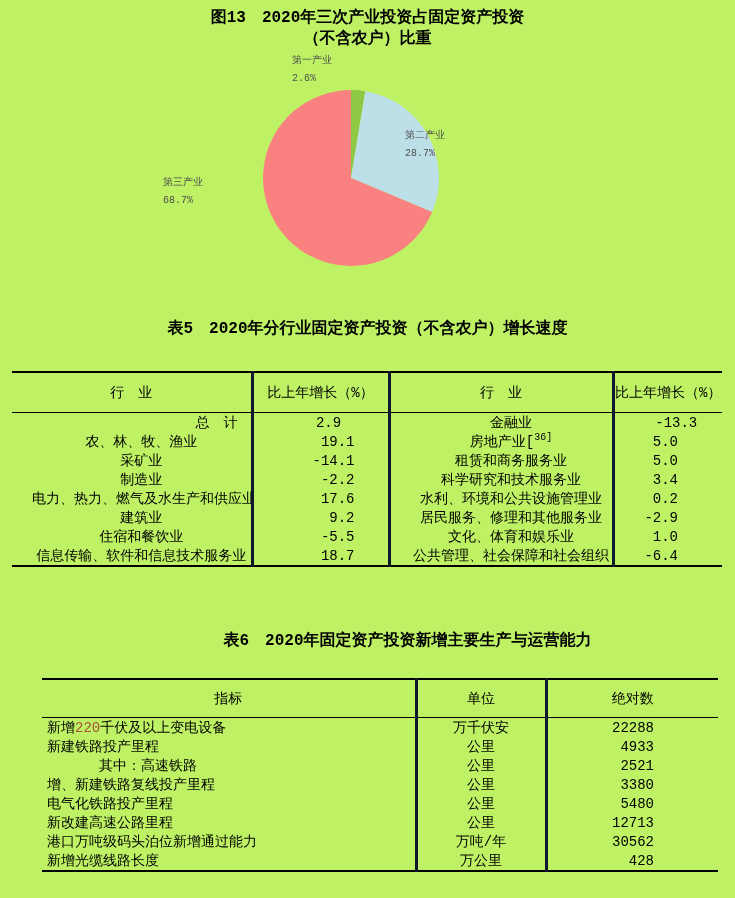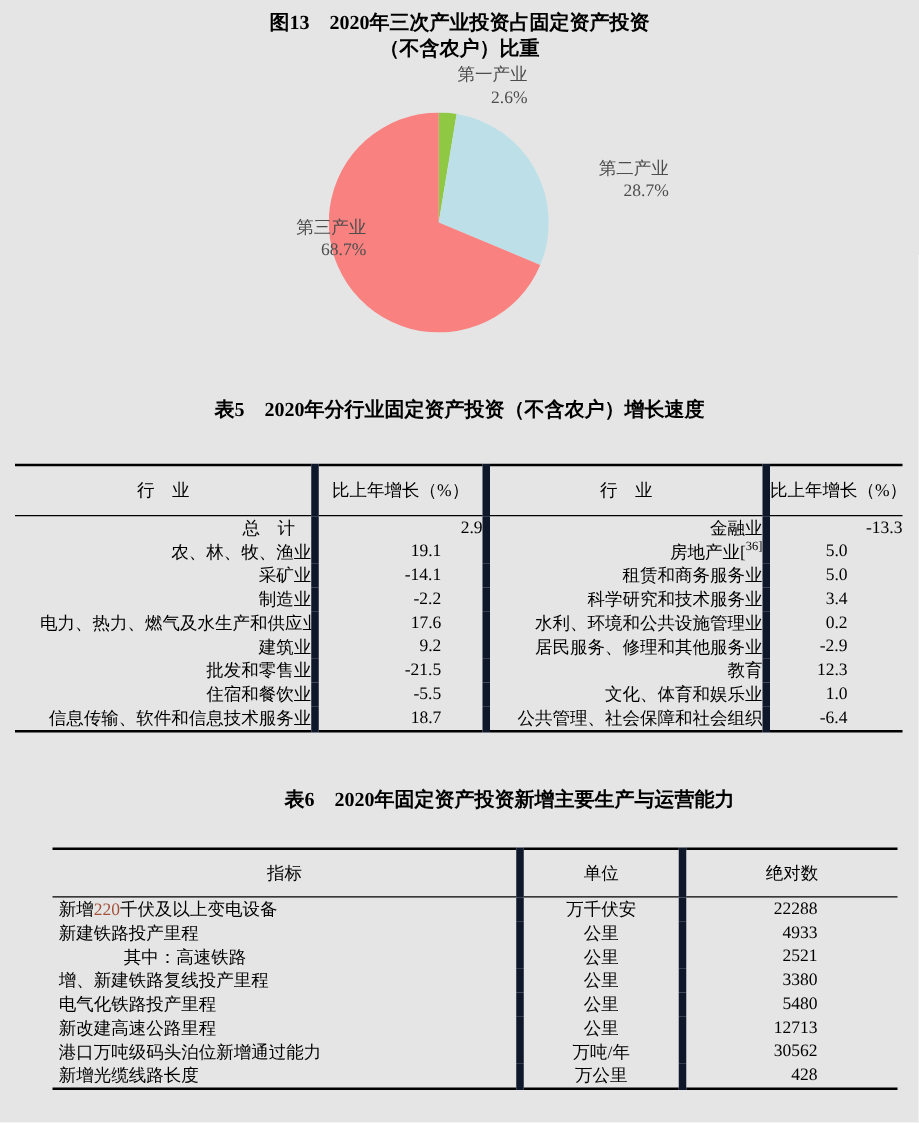--- a/index.html
+++ b/index.html
@@ -1,28 +1,28 @@
 <!DOCTYPE html>
 <html><head>
 <meta charset="utf-8">
 <style>
   html,body { margin:0; padding:0; background:#ffffff; }
   .page {
-    position:relative; width:735px; height:898px; background:#e5e5e5;
-    font-family:Liberation Serif, serif; color:#000;
+    position:relative; width:735px; height:898px; background:#bef264;
+    font-family:Liberation Mono, monospace; color:#000;
     overflow:hidden;
   }
   .fig-title {
     position:absolute; top:8px; left:0; width:735px; text-align:center;
     font-weight:bold; font-size:16px; line-height:21px; color:#000;
   }
   #pie-svg { position:absolute; left:263px; top:90px; }
   .pie-label {
-    position:absolute; width:130px; text-align:right;
-    font-size:14px; line-height:18px; color:#4d4d4d; white-space:nowrap;
+    position:absolute; width:130px; text-align:left;
+    font-size:10px; line-height:18px; color:#4d4d4d; white-space:nowrap;
   }
   #pie-label-primary   { left:292px; top:52px;  }
   #pie-label-secondary { left:405px; top:127px; }
   #pie-label-tertiary  { left:163px; top:174px; }
   .tbl-title {
     position:absolute; left:0; width:735px; text-align:center;
     font-weight:bold; font-size:16px; color:#000;
   }
   #t5-title { top:318px; }
   #t6-title { top:630px;margin-left:40px; }
@@ -34,27 +34,27 @@
   #t6 { left:42px; top:678px; width:676px; }
   th {
     font-weight:normal; font-size:14px; text-align:center;
     border-bottom:1px solid #000; padding:0; white-space:nowrap;
   }
   #t5 th { height:39px; }
   #t6 th { height:37px; }
   td {
     font-size:14px; height:19px; padding:0; white-space:nowrap; overflow:hidden;
   }
-  .vr { border-right:6px solid #0f172a; }
+  .vr { border-right:3px solid #0f172a; }
   
-  td.ind { text-align:right; padding-left:20px; }
+  td.ind { text-align:center; padding-left:20px; }
   td.total { text-align:right; padding-right:13px; }
   td.v2 { text-align:right; padding-right:33px; }
   td.v4 { text-align:right; padding-right:44px;margin-left:12px; }
-  td.val-left { text-align:right; padding-left:16px; }
+  td.val-left { text-align:center; padding-left:16px; }
   
   td.c1 { text-align:left; padding-left:5px; }
   td.c1.indent { padding-left:57px; }
   td.c2 { text-align:center; }
   td.c3 { text-align:right; padding-right:64px; }
   .num-accent { color:#A4503A; }
   sup { font-size:10px; line-height:0; }
 </style>
 </head>
 <body>
@@ -133,26 +133,20 @@
           <td class="ind vr">水利、环境和公共设施管理业</td>
           <td class="v4">0.2</td>
         </tr>
         <tr>
           <td class="ind vr">建筑业</td>
           <td class="v2 vr">9.2</td>
           <td class="ind vr">居民服务、修理和其他服务业</td>
           <td class="v4">-2.9</td>
         </tr>
         <tr>
-          <td class="ind vr">批发和零售业</td>
-          <td class="v2 vr">-21.5</td>
-          <td class="ind vr">教育</td>
-          <td class="v4">12.3</td>
-        </tr>
-        <tr>
           <td class="ind vr">住宿和餐饮业</td>
           <td class="v2 vr">-5.5</td>
           <td class="ind vr">文化、体育和娱乐业</td>
           <td class="v4">1.0</td>
         </tr>
         <tr>
           <td class="ind vr">信息传输、软件和信息技术服务业</td>
           <td class="v2 vr">18.7</td>
           <td class="ind vr">公共管理、社会保障和社会组织</td>
           <td class="v4">-6.4</td>

